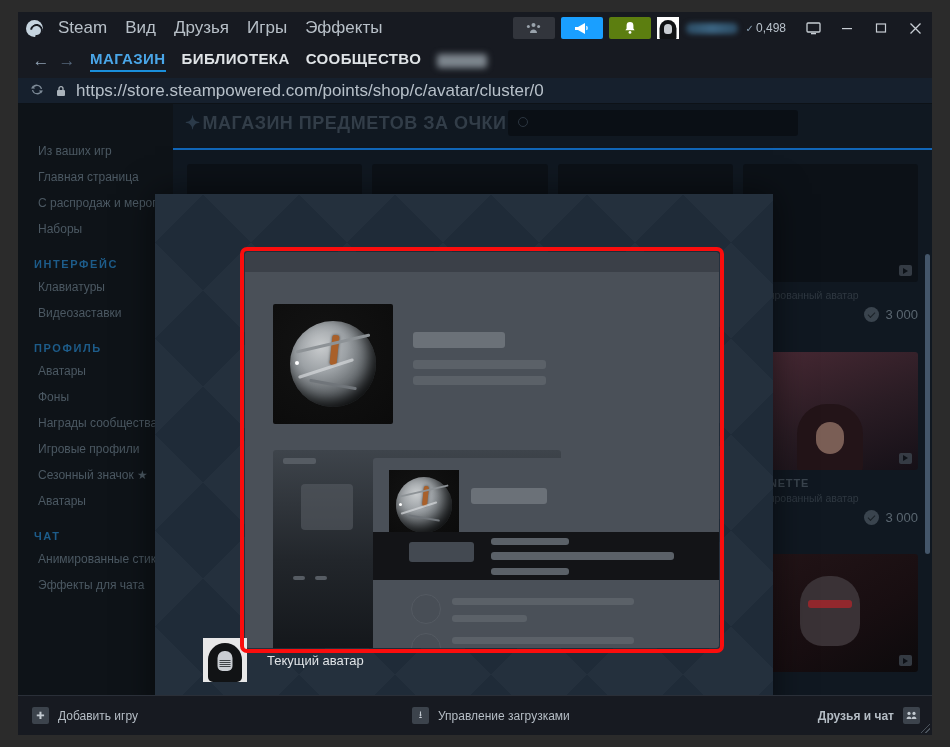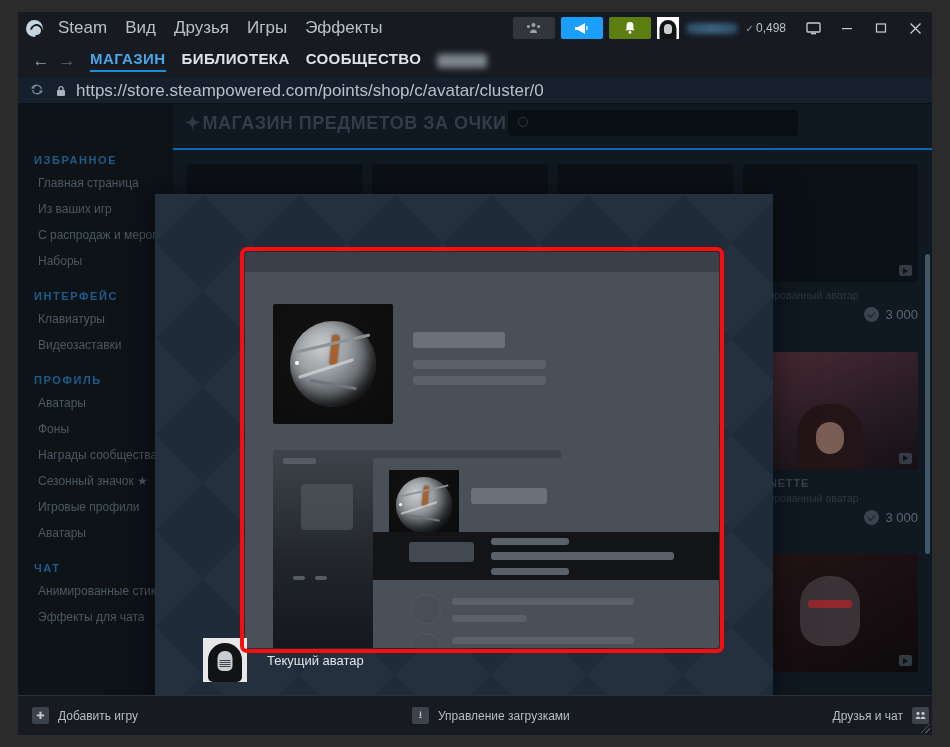--- a/index.html
+++ b/index.html
@@ -452,21 +452,21 @@
     border-top: 1px solid #2a2f38;
     display: flex; align-items: center;
     flex: 0 0 auto; position: relative;
   }
   .bb-item {
     display: flex; align-items: center;
     color: #b5bdc5; font-size: 12px;
   }
   .bb-add { margin-left: 14px; }
   .bb-dl { position: absolute; left: 394px; }
-  .bb-fr { position: absolute; right: 3px; }
+  .bb-fr { position: absolute; right: 12px; font-weight: bold; }
   .bb-ico {
     width: 17px; height: 17px; background: #3c434c;
     border-radius: 2px; margin-right: 9px;
     display: flex; align-items: center; justify-content: center;
     color: #c2c9d0; font-size: 10px; flex: 0 0 auto;
   }
   .bb-fr .bb-ico { margin-right: 0; margin-left: 9px; }
   .resize-grip {
     position: absolute; right: 2px; bottom: 2px;
     width: 9px; height: 9px;
@@ -574,36 +574,35 @@
         <path d="M3 5V3.6a2 2 0 0 1 4 0V5" fill="none" stroke="#aab3bb" stroke-width="1.3"></path>
       </svg>
     </div>
     <div class="url-text">https://store.steampowered.com/points/shop/c/avatar/cluster/0</div>
   </div>
 
   <div class="page">
     <div class="page-inner">
 
       <div class="leftnav">
-        <div class="nav-section">ИЗБРАННОЕ</div>
+        <div class="nav-link">Из ваших игр</div>
         <div class="nav-link">Главная страница</div>
-        <div class="nav-link">Из ваших игр</div>
         <div class="nav-link">С распродаж и мероприятий</div>
         <div class="nav-link">Наборы</div>
 
         <div class="nav-section">ИНТЕРФЕЙС</div>
         <div class="nav-link">Клавиатуры</div>
         <div class="nav-link">Видеозаставки</div>
 
         <div class="nav-section">ПРОФИЛЬ</div>
         <div class="nav-link">Аватары</div>
         <div class="nav-link">Фоны</div>
         <div class="nav-link">Награды сообщества</div>
+        <div class="nav-link">Игровые профили</div>
         <div class="nav-link">Сезонный значок ★</div>
-        <div class="nav-link">Игровые профили</div>
         <div class="nav-link">Аватары</div>
 
         <div class="nav-section">ЧАТ</div>
         <div class="nav-link">Анимированные стикеры</div>
         <div class="nav-link">Эффекты для чата</div>
       </div>
 
       <div class="maincol">
         <div class="store-head">
           <div class="store-title"><span class="spark">✦</span><span>МАГАЗИН ПРЕДМЕТОВ ЗА ОЧКИ</span></div>

